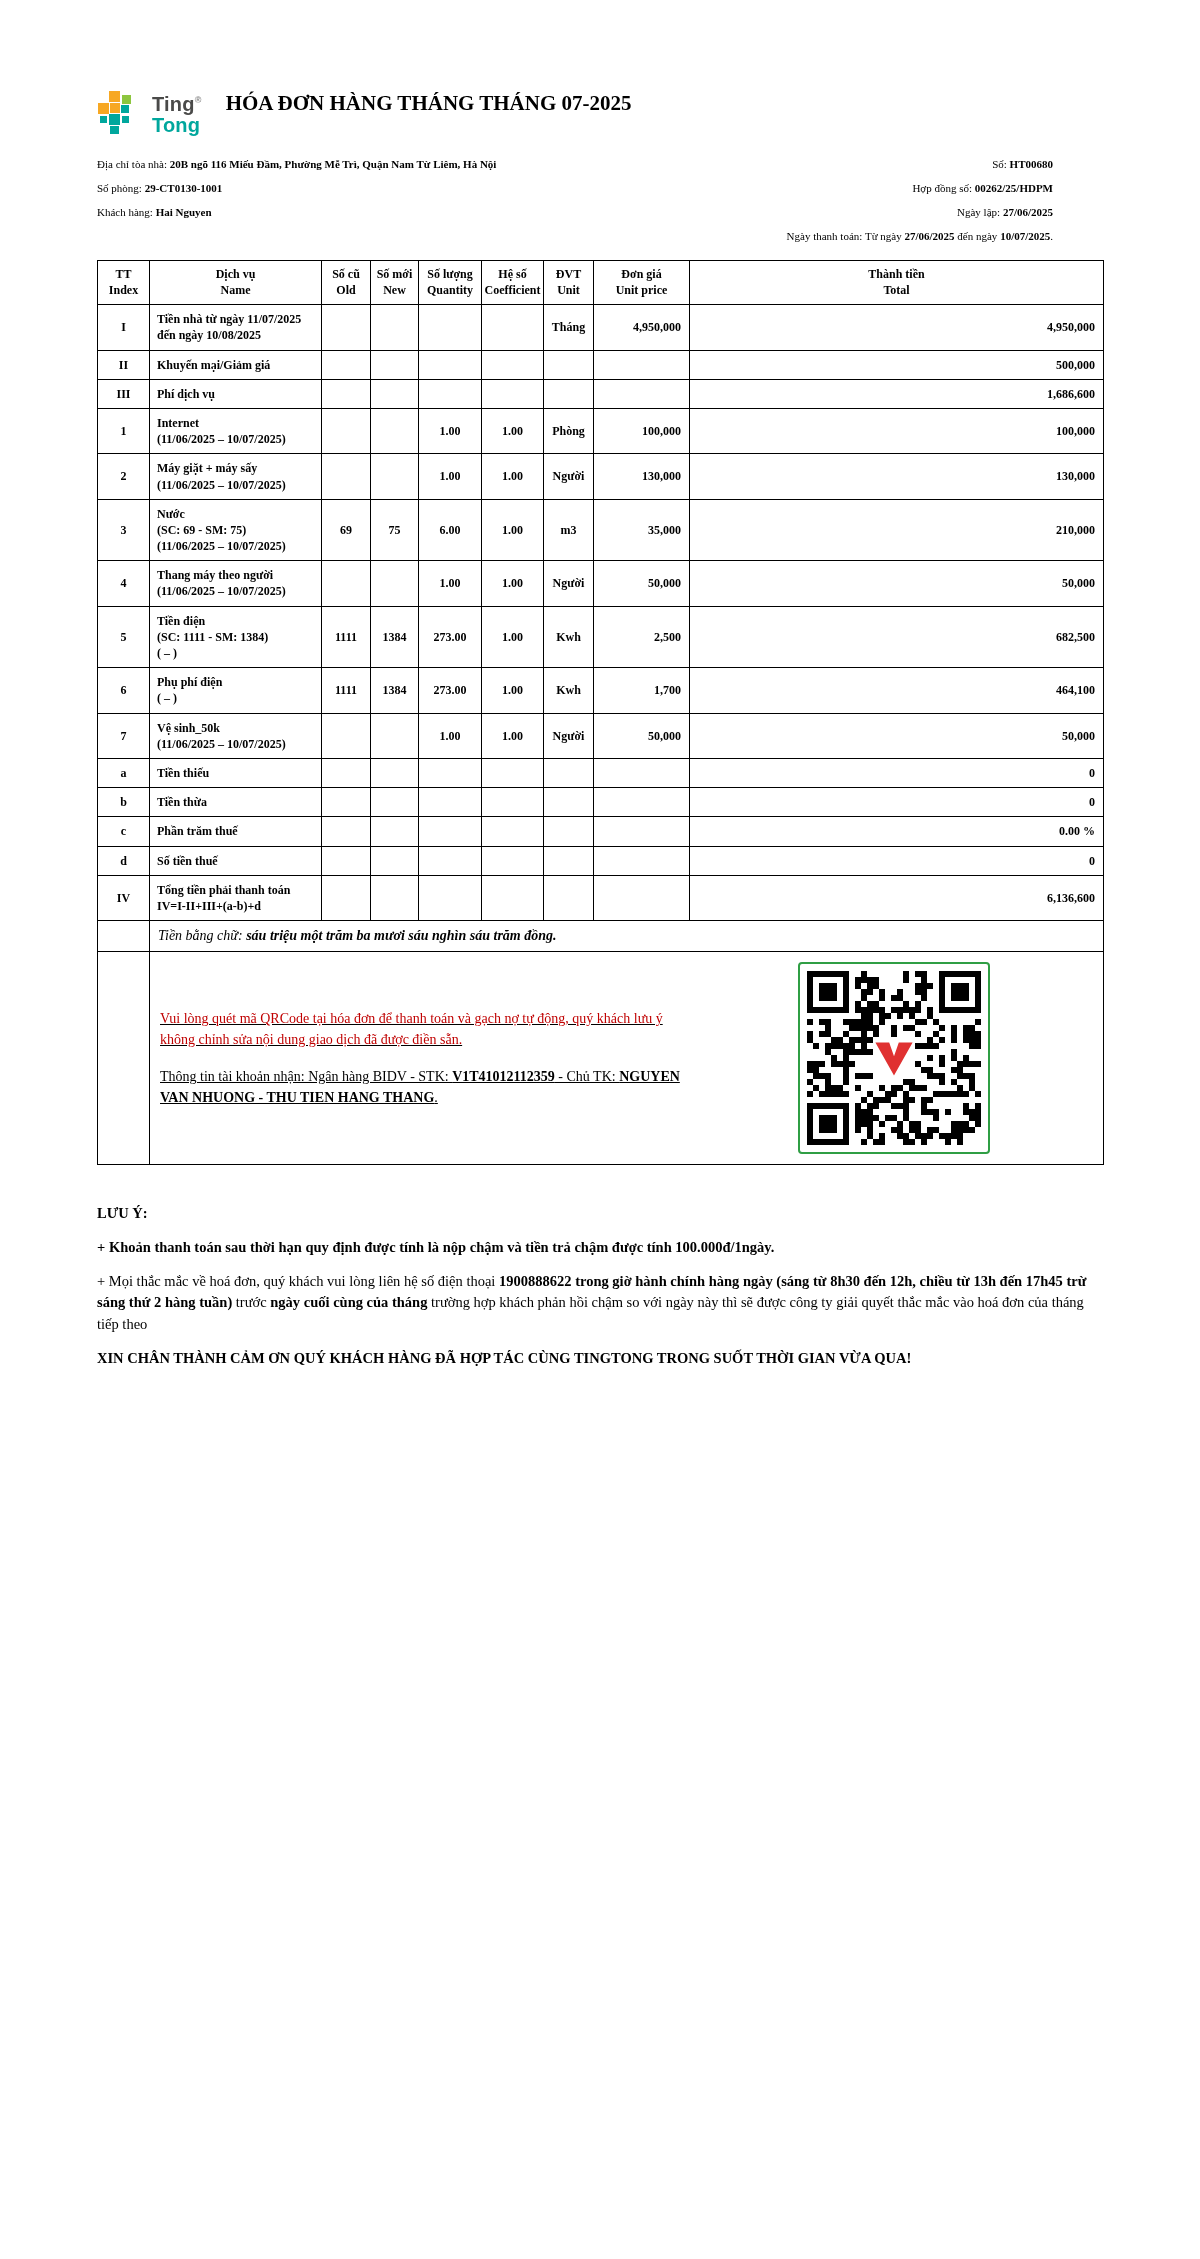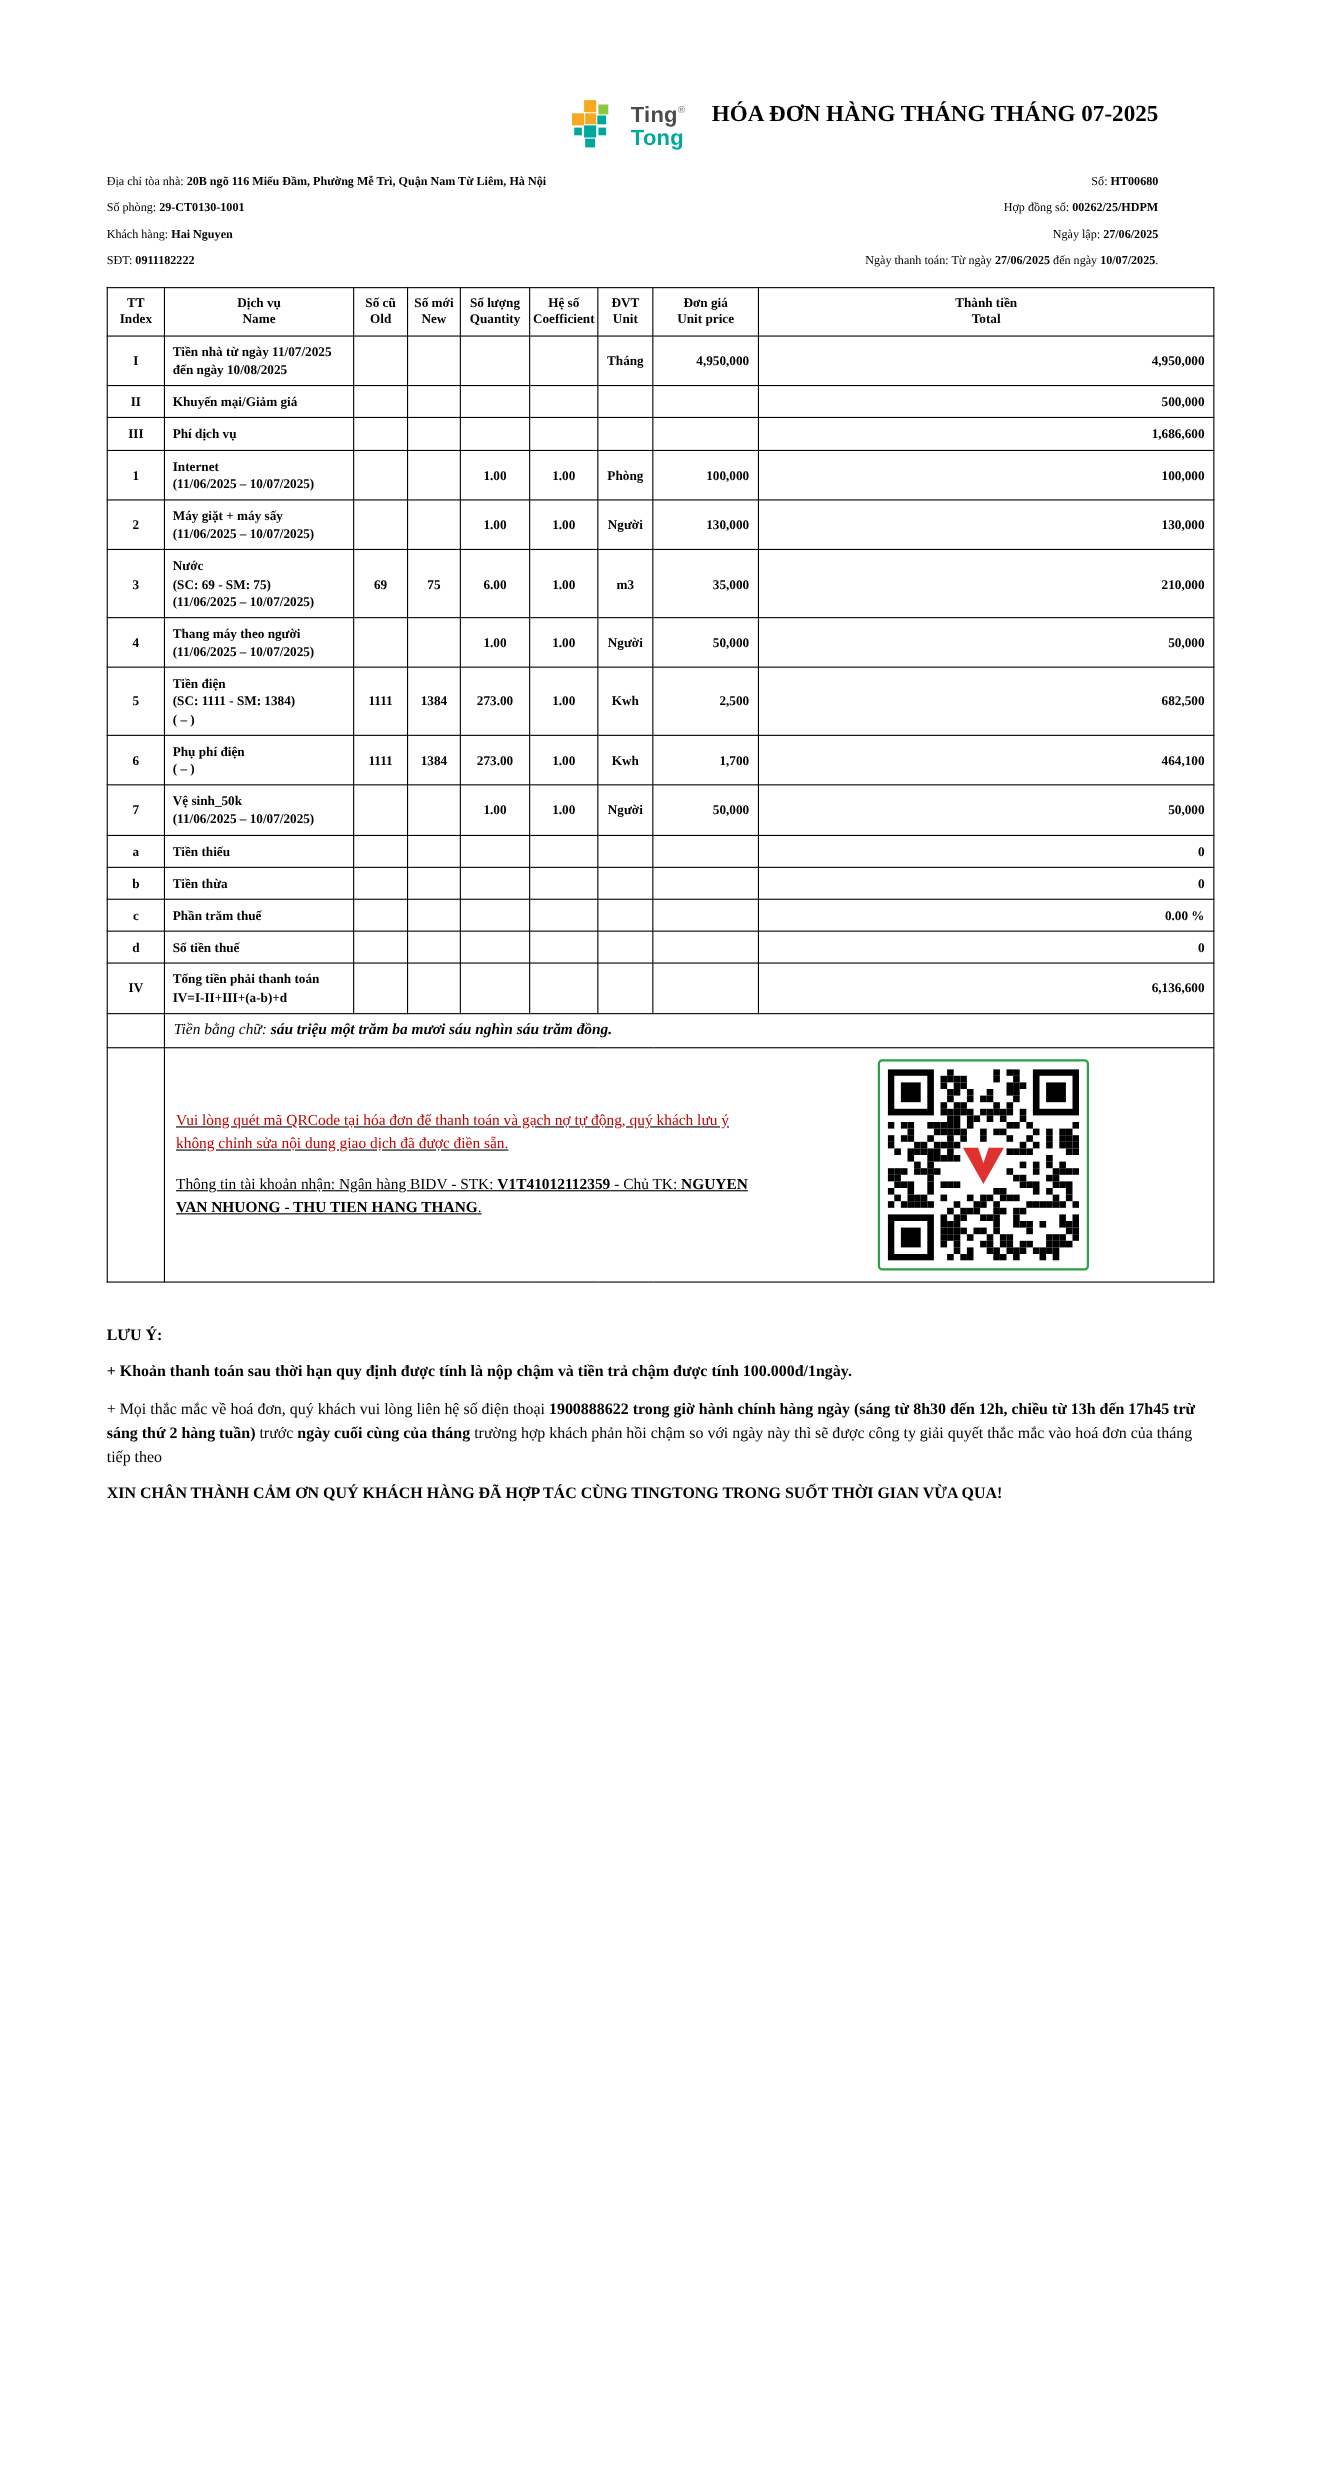--- a/index.html
+++ b/index.html
@@ -3,21 +3,21 @@
 <meta charset="utf-8">
 <title>Document</title>
 <style>
   * { box-sizing: border-box; }
   html, body { margin: 0; padding: 0; }
   body { background: #ffffff; color: #000; font-family: "Liberation Serif", "DejaVu Serif", serif; }
   .page { position: relative; width: 1200px; height: 2259px; background: #fff; margin: 0 auto; overflow: hidden; }
   .content { padding: 90px 97px 0 97px; }
 
   
-  .header-row { display: flex; justify-content: flex-end; align-items: flex-start; }
+  .header-row { display: flex; justify-content: flex-start; align-items: flex-start; }
   .logo { display: flex; gap: 9px; align-items: flex-start; }
   .logo-text { font-family: "Liberation Sans", "DejaVu Sans", sans-serif; font-weight: bold; font-size: 20px; line-height: 21px; letter-spacing: 0.2px; }
   .logo-ting { color: #4a4a49; }
   .logo-tong { color: var(--logo-teal, #00a79d); }
   .reg { font-size: 9px; vertical-align: super; color: #8b8b8b; font-weight: bold; }
   .title { width: 480px; padding-right: 50px; text-align: right; font-weight: bold; font-size: 21px; line-height: 1.28; }
 
   
   .info-row { display: flex; justify-content: space-between; margin-top: 16px; font-size: 11px; }
   .info-left { width: 472px; }
@@ -76,21 +76,20 @@
         </div>
       </div>
       <div class="title">HÓA ĐƠN HÀNG THÁNG THÁNG 07-2025</div>
     </div>
 
     <div class="info-row">
       <div class="info-left">
         <p><span>Địa chỉ tòa nhà: </span><b>20B ngõ 116 Miếu Đầm, Phường Mễ Trì, Quận Nam Từ Liêm, Hà Nội</b></p>
         <p><span>Số phòng: </span><b>29-CT0130-1001</b></p>
         <p><span>Khách hàng: </span><b>Hai Nguyen</b></p>
-        <p><span>SĐT: </span><b>0911182222</b></p>
       </div>
       <div class="info-right">
         <p><span>Số: </span><b>HT00680</b></p>
         <p><span>Hợp đồng số: </span><b>00262/25/HDPM</b></p>
         <p><span>Ngày lập: </span><b>27/06/2025</b></p>
         <p><span>Ngày thanh toán: Từ ngày </span><b>27/06/2025</b><span> đến ngày </span><b>10/07/2025</b><span>.</span></p>
       </div>
     </div>
 
     <table class="inv">

